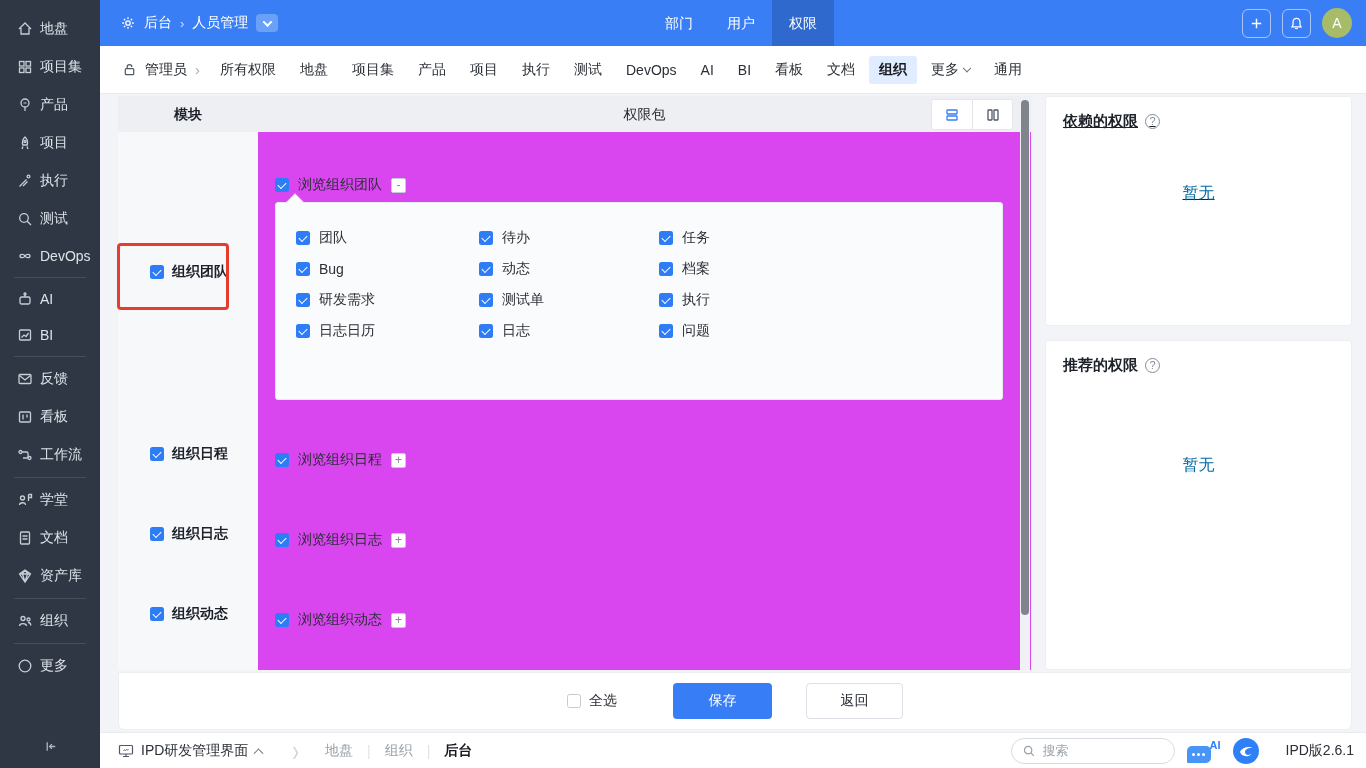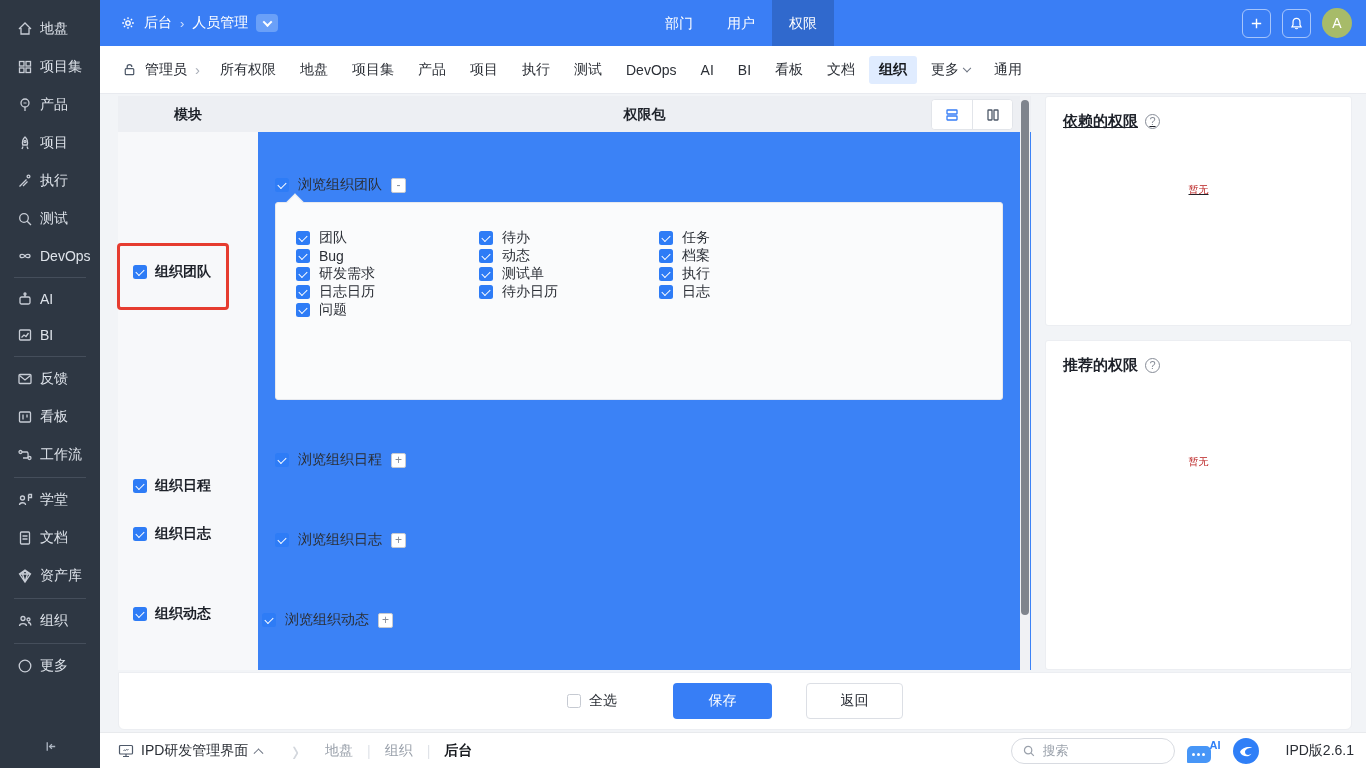--- a/index.html
+++ b/index.html
@@ -34,52 +34,52 @@
   .subnav .role { margin-left:8px; font-size:14px; color:#1d2129; cursor:pointer; }
   .subnav .rchev { margin:0 10px 0 8px; color:#a9aeb8; font-size:15px; }
   .nav-tabs { display:flex; align-items:center; gap:4px; }
   .nav-tab { padding:5px 10px; font-size:14px; color:#2b2f36; border-radius:3px; cursor:pointer; white-space:nowrap; }
   .nav-tab.active { background:#e0ecff; font-weight:bold; color:#15181d; }
   .nav-tab .dd { display:inline-block; width:6px; height:6px; border-left:1.5px solid #6b7280; border-bottom:1.5px solid #6b7280; transform:rotate(-45deg) translate(2px,-2px); margin-left:5px; }
   .hist-select { margin-left:14px; width:146px; height:32px; border:1px solid #d8dbe1; border-radius:4px; background:#fff; display:flex; align-items:center; justify-content:space-between; padding:0 10px; font-size:14px; color:#4e5969; cursor:pointer; }
   .hist-select .dd { width:7px; height:7px; border-left:1.6px solid #6b7280; border-bottom:1.6px solid #6b7280; transform:rotate(-45deg); margin-top:-3px; }
 
   
-  .panel { position:absolute; left:118px; top:96px; width:913px; height:574px; background:#3b82f6; }
+  .panel { position:absolute; left:118px; top:96px; width:913px; height:574px; background:#d946ef; }
   .thead { position:absolute; left:0; top:0; width:100%; height:36px; background:#edeff3; display:flex; }
   .th-module { width:140px; text-align:center; line-height:36px; font-size:14px; font-weight:bold; color:#1d2129; }
-  .th-pack { flex:1; text-align:center; line-height:36px; font-size:14px; font-weight:bold; color:#1d2129; }
+  .th-pack { flex:1; text-align:center; line-height:36px; font-size:14px; font-weight:normal; color:#1d2129; }
   .view-toggle { position:absolute; right:18px; top:3px; display:flex; border:1px solid #e2e5ea; border-radius:4px; background:#fff; overflow:hidden; }
   .vt-btn { width:40px; height:29px; display:flex; align-items:center; justify-content:center; cursor:pointer; background:#fff; }
   .vt-btn + .vt-btn { border-left:1px solid #e2e5ea; }
   .module-col { position:absolute; left:0; top:36px; width:140px; height:538px; background:#f7f8fa; }
-  .module-row { position:absolute; left:0; width:140px; display:flex; align-items:center; gap:8px; padding-left:15px; font-size:14px; font-weight:bold; color:#1d2129; }
+  .module-row { position:absolute; left:0; width:140px; display:flex; align-items:center; gap:8px; padding-left:32px; font-size:14px; font-weight:bold; color:#1d2129; }
   .red-box { position:absolute; left:-1px; top:147px; width:112px; height:67px; border:3px solid #e63c30; border-radius:4px; z-index:3; pointer-events:none; }
 
   
   .cb { width:14px; height:14px; background:#2e7cf6; border-radius:2.5px; position:relative; flex:0 0 14px; display:inline-block; cursor:pointer; }
   .cb::after { content:""; position:absolute; left:3px; top:3.5px; width:7px; height:4px; border-left:1.8px solid #fff; border-bottom:1.8px solid #fff; transform:rotate(-45deg); }
   .cb-empty { width:14px; height:14px; background:#fff; border:1px solid #c6cad2; border-radius:2.5px; flex:0 0 14px; display:inline-block; cursor:pointer; }
   .exp { width:15px; height:15px; border:1px solid #c6cad2; border-radius:2px; color:#868c97; font-size:12px; line-height:13px; text-align:center; display:inline-block; cursor:pointer; background:#fff; }
 
   .perm-row { position:absolute; display:flex; align-items:center; gap:9px; font-size:14px; color:#2b2f36; }
   .subpanel { position:absolute; left:157px; top:106px; width:728px; height:198px; background:#fafbfc; border:1px solid #e7e9ee; border-radius:3px; }
   .subpanel .notch { position:absolute; left:13px; top:-7px; width:12px; height:12px; background:#fafbfc; border-left:1px solid #e7e9ee; border-top:1px solid #e7e9ee; transform:rotate(45deg); }
-  .sub-grid { display:grid; grid-template-columns:183px 180px auto; padding:26px 0 0 20px; }
+  .sub-grid { display:grid; grid-template-columns:183px 180px auto; padding:26px 0 0 20px; row-gap:13px; }
   .sub-item { display:flex; align-items:center; gap:9px; font-size:14px; color:#2b2f36; }
 
   
   .scroll-track { position:absolute; right:1px; top:0; width:10px; height:574px; background:#f0f1f4; }
   .scroll-thumb { position:absolute; left:1px; top:4px; width:8px; height:515px; background:#7f848d; border-radius:4px; }
 
   
   .card { position:absolute; left:1045px; width:307px; background:#fff; border:1px solid #eceef2; border-radius:3px; }
   .card-title { display:flex; align-items:center; gap:7px; padding:15px 0 0 17px; font-size:15px; font-weight:bold; color:#1d2129; }
   .help { width:15px; height:15px; border:1px solid #868c97; border-radius:50%; color:#868c97; font-size:11px; line-height:13px; text-align:center; font-weight:normal; }
-  .empty { text-align:center; font-size:10px; color:#b91c1c; }
+  .empty { text-align:center; font-size:16px; color:#0369a1; }
 
   
   .action-bar { position:absolute; left:118px; top:672px; width:1234px; height:58px; background:#fff; border:1px solid #eceef2; border-radius:0 0 6px 6px; display:flex; align-items:center; justify-content:center; gap:34px; }
   .select-all { display:flex; align-items:center; gap:8px; font-size:14px; color:#2b2f36; margin-right:22px; }
   .btn-primary { width:99px; height:36px; background:#377ef6; color:#fff; font-size:14px; border:none; border-radius:4px; cursor:pointer; }
   .btn-plain { width:97px; height:36px; background:#fff; color:#1d2129; font-size:14px; border:1px solid #dcdfe5; border-radius:4px; cursor:pointer; }
 
   
   .footer { position:absolute; left:100px; top:732px; width:1266px; height:36px; background:#fff; border-top:1px solid #e8eaed; display:flex; align-items:center; }
   .app-switch { display:flex; align-items:center; gap:7px; margin-left:18px; font-size:14px; color:#2b2f36; cursor:pointer; }
@@ -360,21 +360,21 @@
         </svg>
       </div>
   </div>
   <div class="module-col"></div>
 
   <div class="module-row" style="top:167px;">
     <span class="cb"></span>
     <span>组织团队</span>
   </div>
   <div class="red-box"></div>
-  <div class="module-row" style="top:349px;margin-top:32px;">
+  <div class="module-row" style="top:349px;">
     <span class="cb"></span>
     <span>组织日程</span>
   </div>
   <div class="module-row" style="top:429px;">
     <span class="cb"></span>
     <span>组织日志</span>
   </div>
   <div class="module-row" style="top:509px;">
     <span class="cb"></span>
     <span>组织动态</span>
@@ -424,44 +424,40 @@
       <div class="sub-item">
           <span class="cb"></span>
           <span>执行</span>
         </div>
       <div class="sub-item">
           <span class="cb"></span>
           <span>日志日历</span>
         </div>
       <div class="sub-item">
           <span class="cb"></span>
-          <span>待办日历</span>
-        </div>
-      <div class="sub-item">
-          <span class="cb"></span>
           <span>日志</span>
         </div>
       <div class="sub-item">
           <span class="cb"></span>
           <span>问题</span>
         </div>
     </div>
   </div>
 
   <div class="perm-row" style="left:157px; top:355px;">
     <span class="cb"></span>
     <span>浏览组织日程</span>
     <span class="exp">+</span>
   </div>
   <div class="perm-row" style="left:157px; top:435px;">
     <span class="cb"></span>
     <span>浏览组织日志</span>
     <span class="exp">+</span>
   </div>
-  <div class="perm-row" style="left:144px; top:515px;">
+  <div class="perm-row" style="left:157px; top:515px;">
     <span class="cb"></span>
     <span>浏览组织动态</span>
     <span class="exp">+</span>
   </div>
 
   <div class="scroll-track">
       <div class="scroll-thumb"></div>
     </div>
 </div>
 

